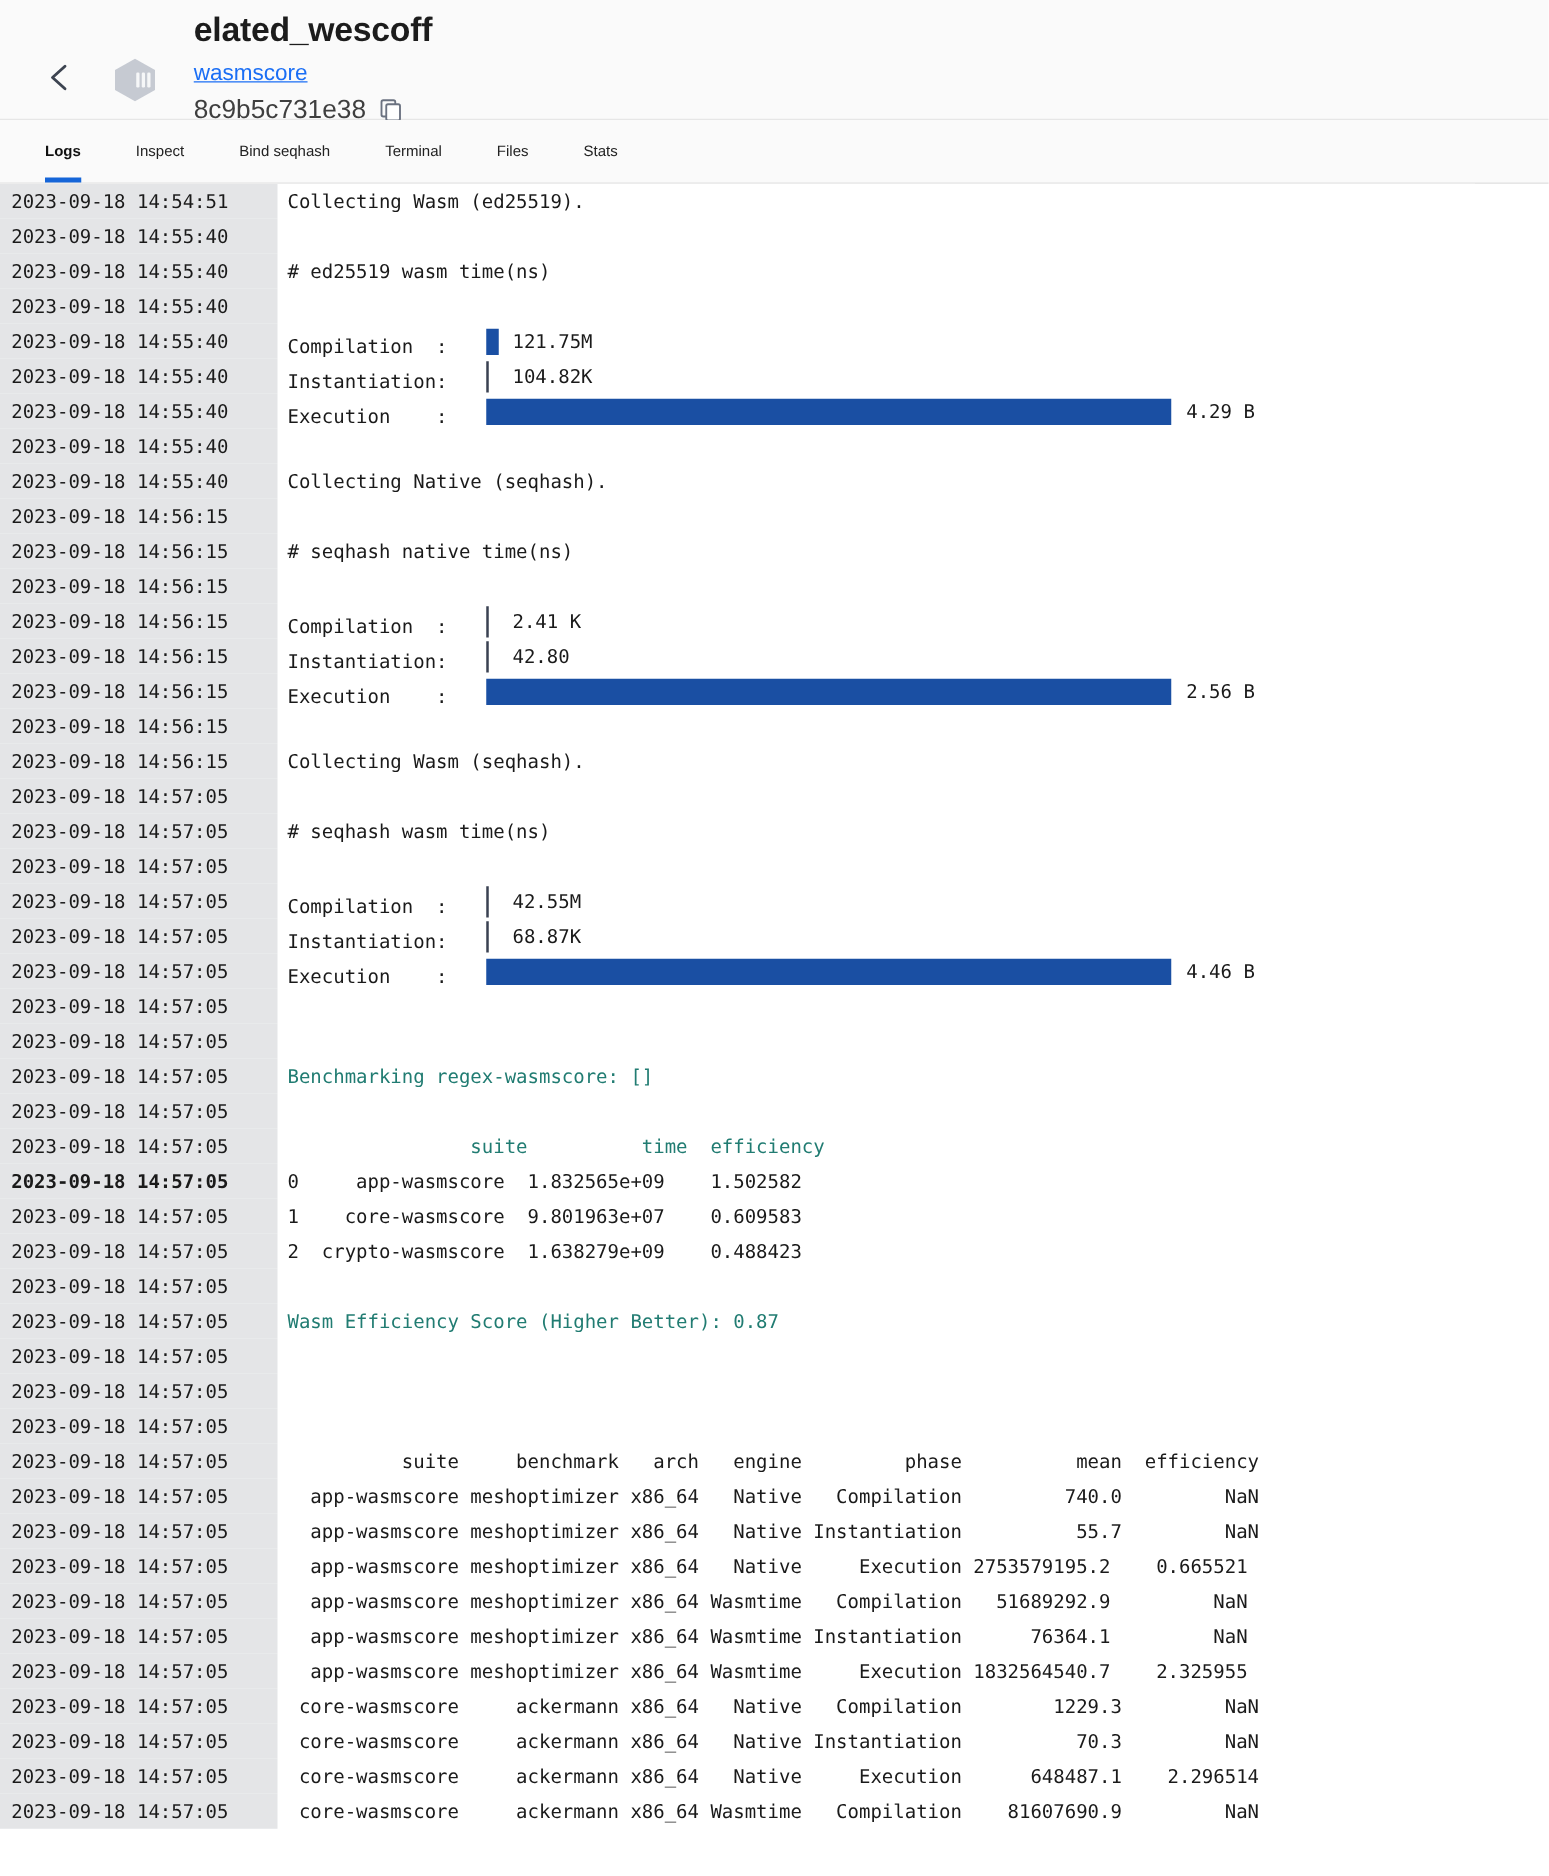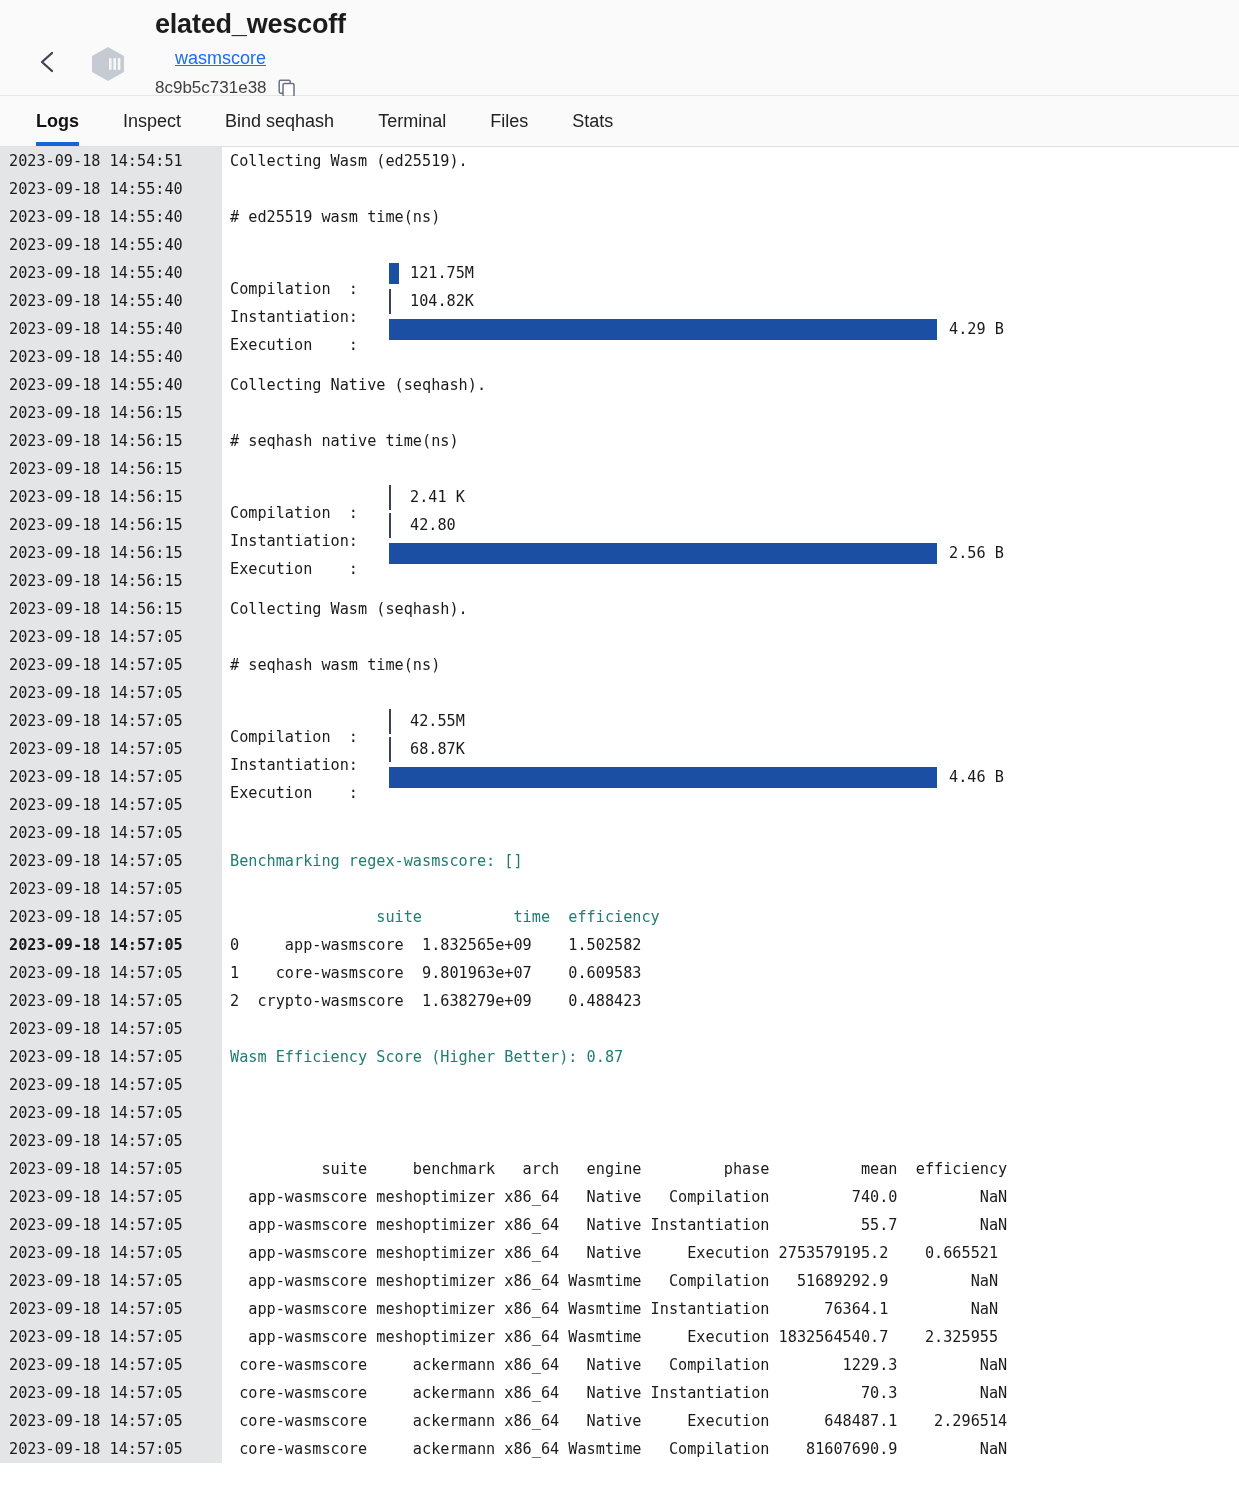--- a/index.html
+++ b/index.html
@@ -43,30 +43,29 @@
     letter-spacing: -0.2px;
   }
   .image-link {
     display: inline-block;
     font-size: 18px;
     color: #1a6ef5;
     text-decoration: underline;
     line-height: 26px;
     margin-top: 3px;
     cursor: pointer;
-    margin-left: 20px;
   }
   .id-row {
     display: flex;
     align-items: center;
     gap: 11px;
     margin-top: 5px;
   }
   .container-id {
-    font-size: 17px;
+    font-size: 21px;
     color: #3f3f3f;
     line-height: 24px;
   }
   .copy-icon { width: 18px; height: 18px; cursor: pointer; display:block; }
 
   
   .tabs {
     position: relative;
     height: 51px;
     background: #fafafa;
@@ -74,21 +73,21 @@
     display: flex;
     align-items: stretch;
     padding-left: 34px;
     gap: 0;
   }
   .tab {
     position: relative;
     display: flex;
     align-items: center;
     padding: 0 22px;
-    font-size: 18px;
+    font-size: 12px;
     color: #222222;
     cursor: pointer;
     white-space: nowrap;
   }
   .tab:first-child { padding-left: 2px; padding-right: 22px; }
   .tab.active { font-weight: bold; color: #111111; }
   .tab.active::after {
     content: "";
     position: absolute;
     left: 2px; right: 12px; bottom: 0;
@@ -128,21 +127,21 @@
     flex: 1 1 auto;
     position: relative;
     line-height: 28px;
     padding-left: 8px;
     color: #1a1a1a;
   }
   .msg.teal { color: #217c72; }
 
   
   .barrow { position: relative; }
-  .barrow .label { position: absolute; left: 8px; top: 16px; line-height: 28px; color:#1a1a1a; }
+  .barrow .label { position: absolute; left: 8px; top: 4px; line-height: 28px; color:#1a1a1a; }
   .bar {
     position: absolute;
     top: 4px;
     height: 21px;
     background: #1a4fa3;
   }
   .tick {
     position: absolute;
     top: 2px;
     height: 25px;

